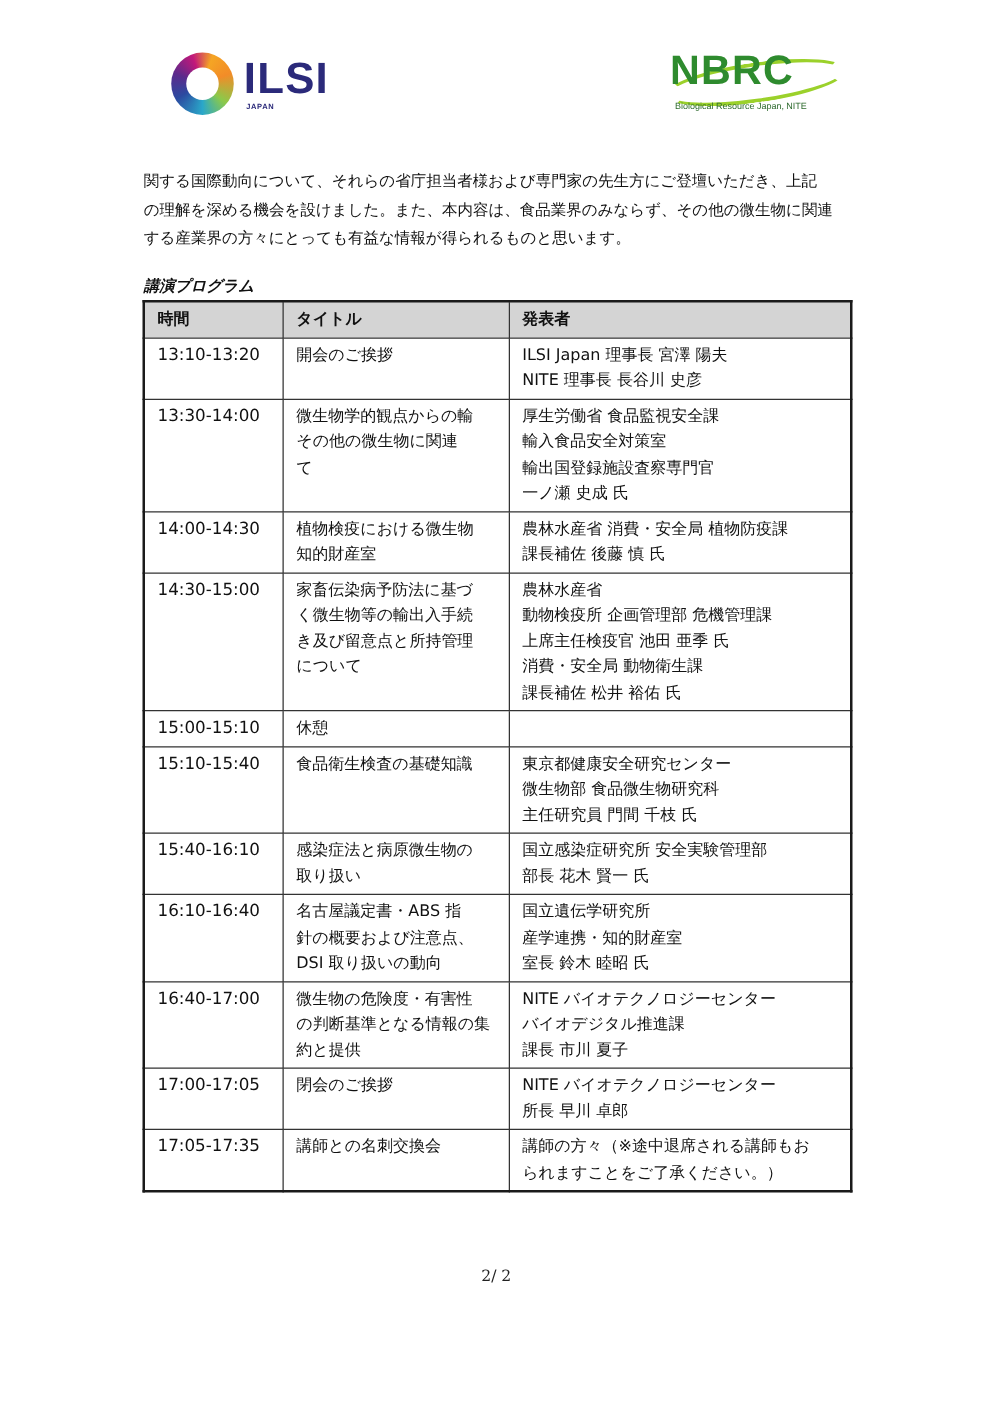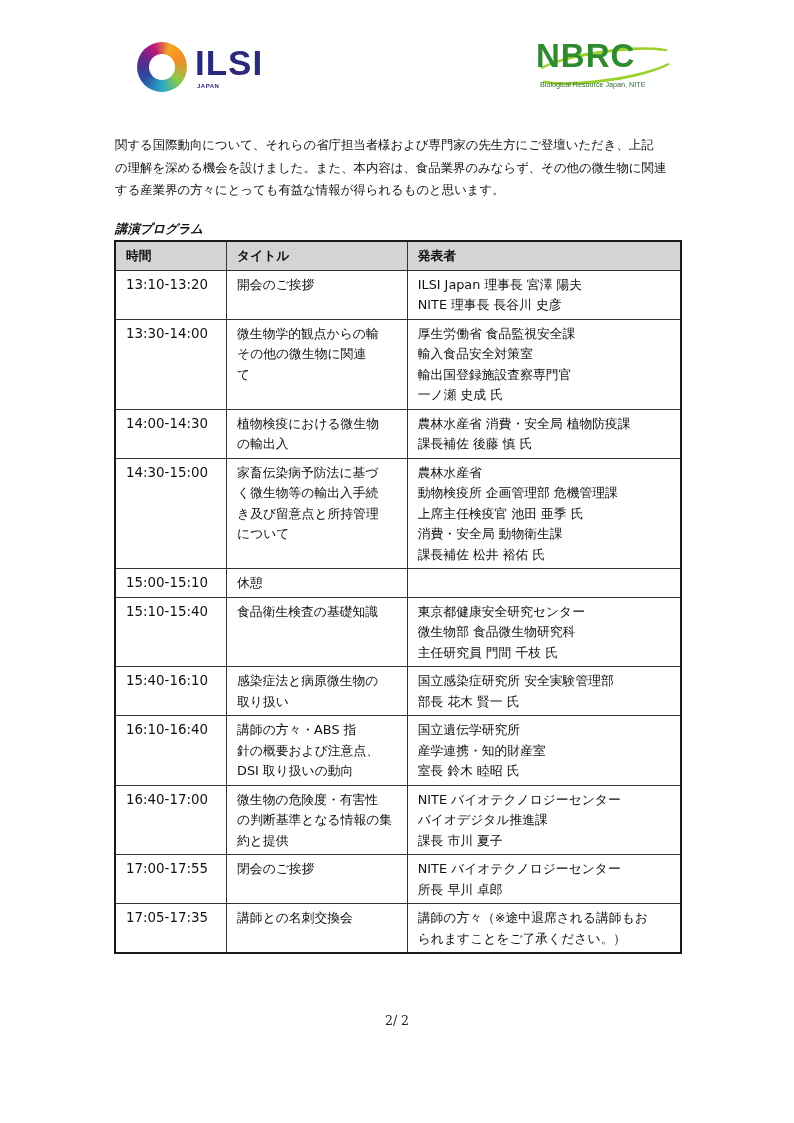--- a/index.html
+++ b/index.html
@@ -85,21 +85,21 @@
           <span class="line">厚生労働省  食品監視安全課</span>
           <span class="line">輸入食品安全対策室</span>
           <span class="line">輸出国登録施設査察専門官</span>
           <span class="line">一ノ瀬  史成  氏</span>
         </td>
       </tr>
       <tr>
         <td class="time">14:00-14:30</td>
         <td>
           <span class="line">植物検疫における微生物</span>
-          <span class="line">の輸出入</span>
+          <span class="line">知的財産室</span>
         </td>
         <td>
           <span class="line">農林水産省  消費・安全局  植物防疫課</span>
           <span class="line">課長補佐  後藤  慎  氏</span>
         </td>
       </tr>
       <tr>
         <td class="time">14:30-15:00</td>
         <td>
           <span class="line">家畜伝染病予防法に基づ</span>
@@ -140,21 +140,21 @@
           <span class="line">取り扱い</span>
         </td>
         <td>
           <span class="line">国立感染症研究所  安全実験管理部</span>
           <span class="line">部長  花木  賢一  氏</span>
         </td>
       </tr>
       <tr>
         <td class="time">16:10-16:40</td>
         <td>
-          <span class="line">講師の方々・ABS 指</span>
+          <span class="line">名古屋議定書・ABS 指</span>
           <span class="line">針の概要および注意点、</span>
           <span class="line">DSI 取り扱いの動向</span>
         </td>
         <td>
           <span class="line">国立遺伝学研究所</span>
           <span class="line">産学連携・知的財産室</span>
           <span class="line">室長  鈴木  睦昭  氏</span>
         </td>
       </tr>
       <tr>
@@ -164,21 +164,21 @@
           <span class="line">の判断基準となる情報の集</span>
           <span class="line">約と提供</span>
         </td>
         <td>
           <span class="line">NITE  バイオテクノロジーセンター</span>
           <span class="line">バイオデジタル推進課</span>
           <span class="line">課長  市川  夏子</span>
         </td>
       </tr>
       <tr>
-        <td class="time">17:00-17:55</td>
+        <td class="time">17:00-17:05</td>
         <td>
           <span class="line">閉会のご挨拶</span>
         </td>
         <td>
           <span class="line">NITE  バイオテクノロジーセンター</span>
           <span class="line">所長  早川  卓郎</span>
         </td>
       </tr>
       <tr>
         <td class="time">17:05-17:35</td>

